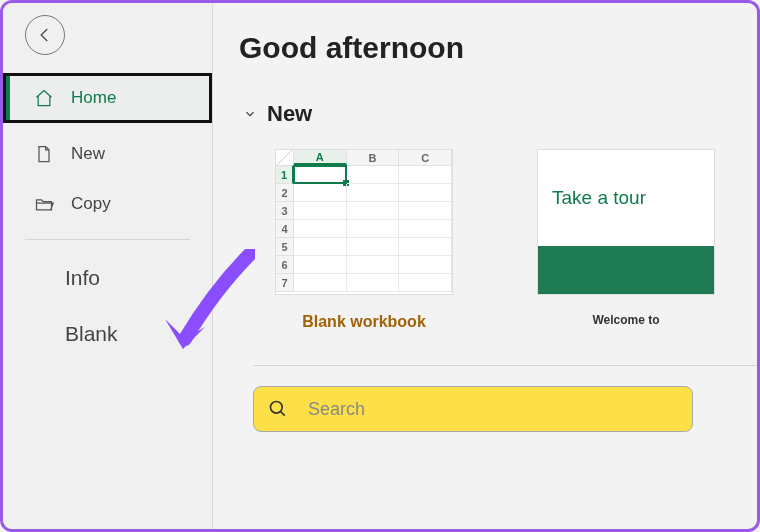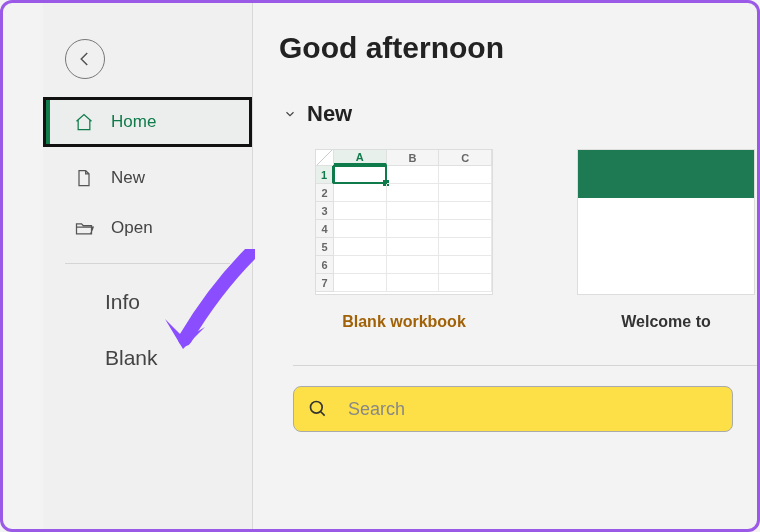--- a/index.html
+++ b/index.html
@@ -16,23 +16,22 @@
     display: flex;
   }
 
   
   .sidebar {
     width: 210px;
     background: #f0f0f0;
     border-right: 1px solid #d8d8d8;
     display: flex;
     flex-direction: column;
-    padding-top: 28px;
-    position: relative;
-    margin-left: 40px;
+    padding-top: 4px;
+    position: relative;
   }
   .back-btn {
     width: 40px; height: 40px;
     border: 1.5px solid #777;
     border-radius: 50%;
     margin: 8px 0 18px 22px;
     display: flex; align-items: center; justify-content: center;
     cursor: pointer;
   }
   .back-btn svg { width: 18px; height: 18px; stroke: #555; fill: none; stroke-width: 2; }
@@ -148,21 +147,21 @@
   .tour-outer { position: relative; }
   .tour-thumb {
     width: 178px; height: 146px;
     border: 1px solid #ddd;
     background: #fff;
     display:flex; flex-direction:column;
     overflow:hidden;
   }
   .tour-top { flex:1; display:flex; align-items:center; padding-left:14px; font-size:19px; color:#0f7b4b; font-weight:400; }
   .tour-band { height:48px; background:#1d7a52; }
-  .tour-label { margin-top:18px; font-size:16px; font-weight:600; color:#333; text-align:center; white-space:nowrap; }
+  .tour-label { margin-top:18px; font-size:12px; font-weight:600; color:#333; text-align:center; white-space:nowrap; }
 
   .main-divider {
     height:1px; background:#d5d5d5;
     margin: 34px 0 20px 14px;
   }
 
   
   .search-box {
     margin-left: 14px;
     width: 440px;
@@ -217,21 +216,21 @@
     </span>
     <span>New</span>
   </div>
 
   <div class="nav-item">
     <span class="nav-icon">
       <svg viewBox="0 0 24 24">
           <path d="M3 7 H9 L11 9 H21 V19 H3 Z M3 11 H23 L20 19 H3 Z"></path>
         </svg>
     </span>
-    <span>Open</span>
+    <span>Copy</span>
   </div>
 
   <div class="divider"></div>
 
   <div class="nav-sub">
     <span>Info</span>
   </div>
   <div class="nav-sub">
     <span>Blank</span>
   </div>
@@ -302,20 +301,21 @@
               <div class="wb-cell"></div>
               <div class="wb-cell"></div>
             </div>
         </div>
       </div>
       <div class="template-label">Blank workbook</div>
     </div>
 
     <div class="template tour-outer">
       <div class="tour-thumb">
+        <div class="tour-top">Take a tour</div>
         <div class="tour-band"></div>
       </div>
       <div class="tour-label">Welcome to</div>
     </div>
 
   </div>
 
   <div class="main-divider"></div>
 
   <div class="search-box">

